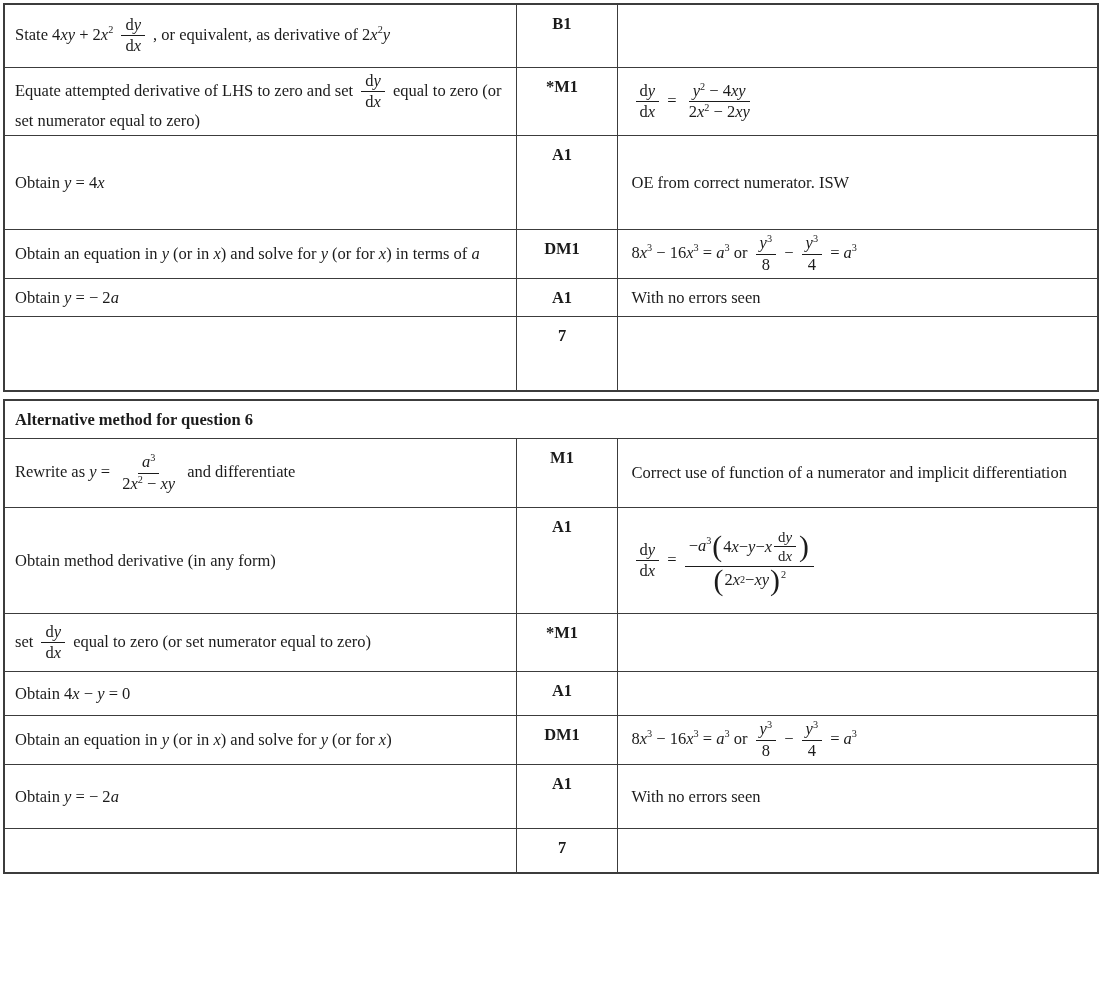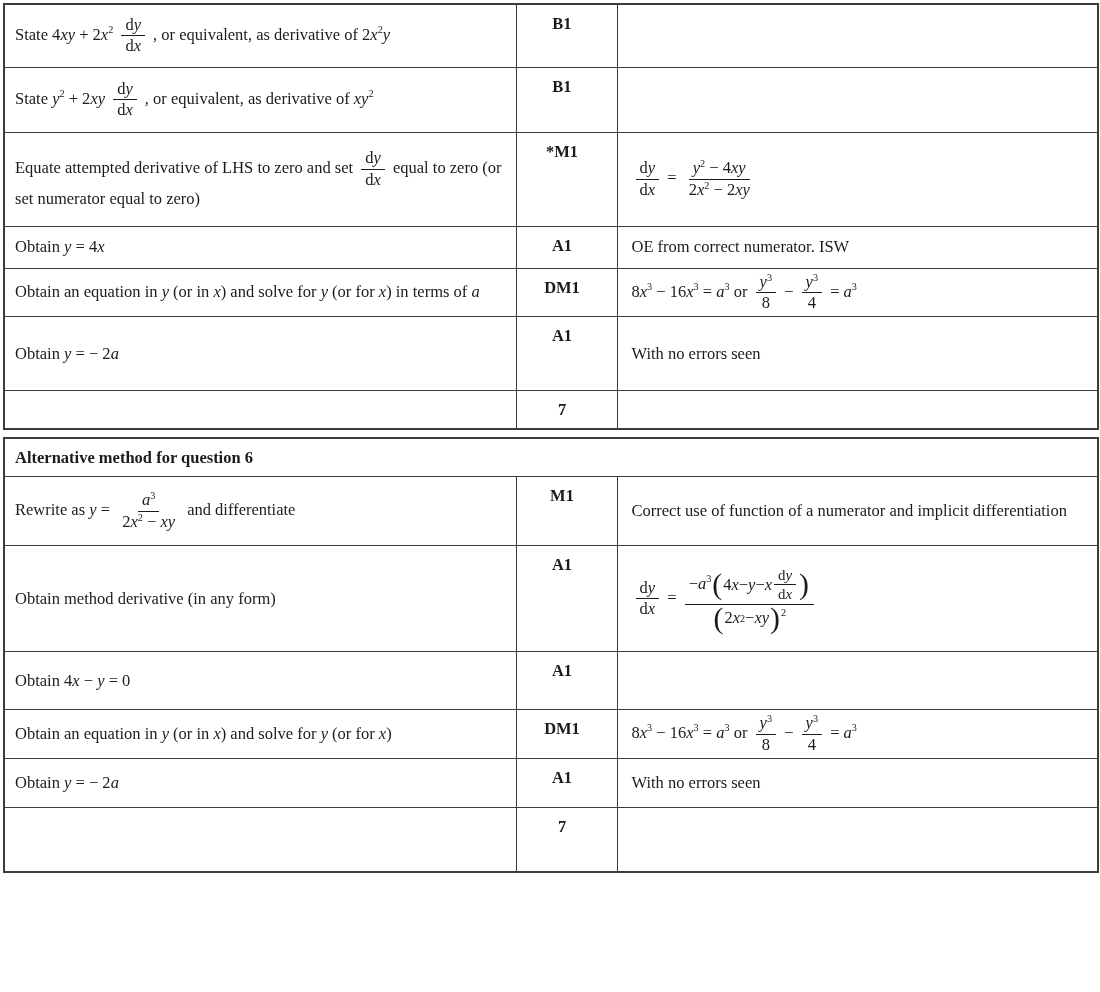--- a/index.html
+++ b/index.html
@@ -81,28 +81,20 @@
     <tbody id="main-body">
         <tr>
           <td class="desc">State 4<span class="it">xy</span> + 2<span class="it">x</span><sup>2</sup> <span class="frac">
               <span class="num">d<span class="it">y</span></span>
               <span class="den">d<span class="it">x</span></span>
             </span> , or equivalent, as derivative of 2<span class="it">x</span><sup>2</sup><span class="it">y</span></td>
           <td class="mark">B1</td>
           <td class="comment"></td>
         </tr>
         <tr>
-          <td class="desc">State <span class="it">y</span><sup>2</sup> + 2<span class="it">xy</span> <span class="frac">
-              <span class="num">d<span class="it">y</span></span>
-              <span class="den">d<span class="it">x</span></span>
-            </span> , or equivalent, as derivative of <span class="it">xy</span><sup>2</sup></td>
-          <td class="mark">B1</td>
-          <td class="comment"></td>
-        </tr>
-        <tr>
           <td class="desc">Equate attempted derivative of LHS to zero and set <span class="frac">
               <span class="num">d<span class="it">y</span></span>
               <span class="den">d<span class="it">x</span></span>
             </span> equal to zero (or set numerator equal to zero)</td>
           <td class="mark">*M1</td>
           <td class="comment"><span class="frac">
               <span class="num">d<span class="it">y</span></span>
               <span class="den">d<span class="it">x</span></span>
             </span> = <span class="frac">
               <span class="num"><span class="it">y</span><sup>2</sup> − 4<span class="it">xy</span></span>
@@ -178,20 +170,28 @@
                   <span class="pmark">)</span>
                 </span></span>
               <span class="den"><span class="pgroup">
                   <span class="pmark">(</span>
                   <span class="pinner">2<span class="it">x</span><sup>2</sup> − <span class="it">xy</span></span>
                   <span class="pmark">)</span>
                 </span><sup>2</sup></span>
             </span></td>
         </tr>
         <tr>
+          <td class="desc">set <span class="frac">
+              <span class="num">d<span class="it">y</span></span>
+              <span class="den">d<span class="it">x</span></span>
+            </span> equal to zero (or set numerator equal to zero)</td>
+          <td class="mark">*M1</td>
+          <td class="comment"></td>
+        </tr>
+        <tr>
           <td class="desc">Obtain 4<span class="it">x</span> − <span class="it">y</span> = 0</td>
           <td class="mark">A1</td>
           <td class="comment"></td>
         </tr>
         <tr>
           <td class="desc">Obtain an equation in <span class="it">y</span> (or in <span class="it">x</span>) and solve for <span class="it">y</span> (or for <span class="it">x</span>)</td>
           <td class="mark">DM1</td>
           <td class="comment">8<span class="it">x</span><sup>3</sup> − 16<span class="it">x</span><sup>3</sup> = <span class="it">a</span><sup>3</sup>  or <span class="frac">
               <span class="num"><span class="it">y</span><sup>3</sup></span>
               <span class="den">8</span>

